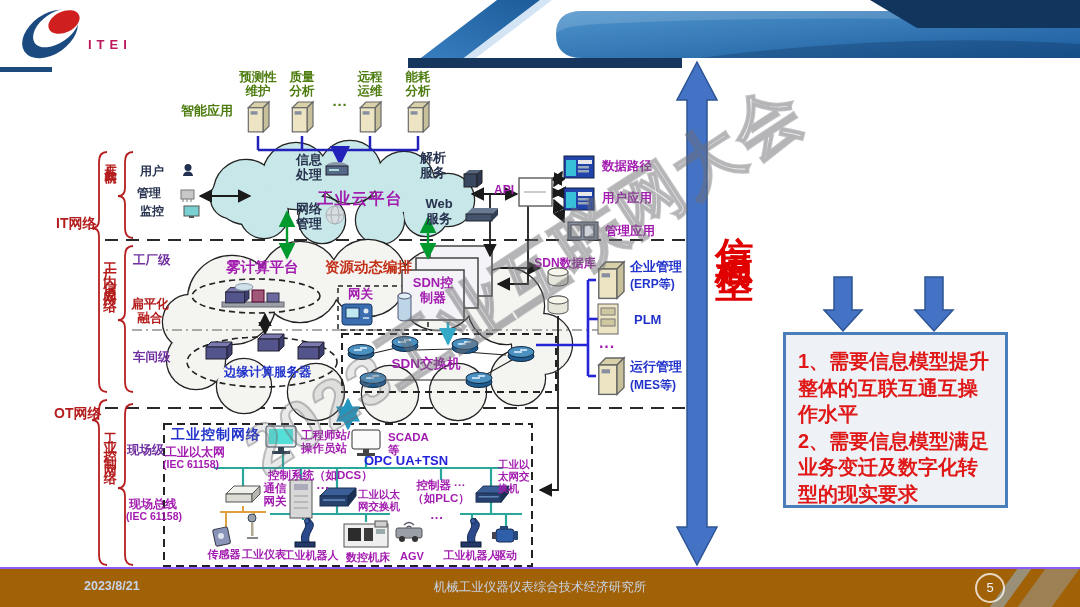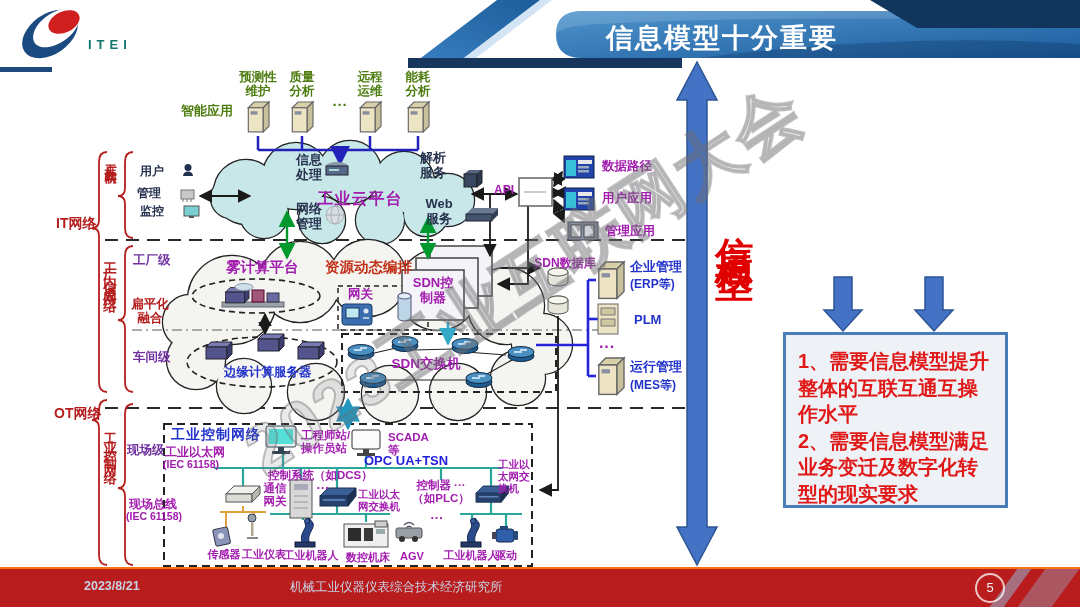--- a/index.html
+++ b/index.html
@@ -16,29 +16,29 @@
   .csky{color:#a21caf;}
   .corg{color:#c23018;}
   .copc{color:#2222dd;}
   .vert{writing-mode:vertical-lr;text-orientation:upright;}
   .pbox{position:absolute;background:#eef2f7;border:3px solid #4a7ebb;box-sizing:border-box;}
   .ptext{position:absolute;white-space:pre-line;font-weight:bold;color:#e01818;line-height:1.33;}
   .wm{position:absolute;left:195px;top:55px;width:660px;height:450px;display:flex;
       align-items:center;justify-content:center;pointer-events:none;z-index:9;}
   .wm span{transform:rotate(-33deg);font-size:68px;font-weight:bold;letter-spacing:2px;
       color:rgba(120,120,125,0.16);-webkit-text-stroke:2px rgba(110,110,115,0.42);white-space:nowrap;}
-  .footer{position:absolute;left:0;top:567px;width:1080px;height:40px;background:#b91c1c;
-      border-top:2px solid #f97316;box-sizing:border-box;z-index:10;overflow:hidden;}
+  .footer{position:absolute;left:0;top:567px;width:1080px;height:40px;background:#a16207;
+      border-top:2px solid #8b5cf6;box-sizing:border-box;z-index:10;overflow:hidden;}
   .fsw{position:absolute;top:-4px;height:50px;background:rgba(150,180,212,0.55);transform:skewX(-36deg);}
   .fcirc{position:absolute;left:975px;top:4px;width:26px;height:26px;border:2px solid rgba(255,255,255,0.75);
       border-radius:50%;color:#f0f4fa;font-size:13px;line-height:26px;text-align:center;}
   .fdate{position:absolute;left:84px;top:10px;font-size:12.5px;font-weight:bold;color:#c7d3e6;}
-  .forg{position:absolute;left:290px;top:10px;width:500px;text-align:left;font-size:12.5px;color:#c7d3e6;}
+  .forg{position:absolute;left:290px;top:10px;width:500px;text-align:center;font-size:12.5px;color:#c7d3e6;}
   .title{position:absolute;left:606px;top:20px;font-size:27px;font-weight:bold;color:#fff;letter-spacing:2px;z-index:6;}
-  .logoT{position:absolute;left:88px;top:37px;font-size:13px;font-weight:bold;color:#0f766e;letter-spacing:5px;z-index:6;}
+  .logoT{position:absolute;left:88px;top:37px;font-size:13px;font-weight:bold;color:#be185d;letter-spacing:5px;z-index:6;}
 </style>
 </head>
 <body>
 
 <div class="slide">
 
 <svg width="1080" height="607" viewBox="0 0 1080 607" style="position:absolute;left:0;top:0;z-index:1">
 <defs>
   <linearGradient id="gBan" x1="0" y1="0" x2="1" y2="1">
     <stop offset="0" stop-color="#4f94cc"></stop>
@@ -443,21 +443,20 @@
 <use href="#sensor" x="214" y="526"></use>
 <use href="#meter" x="246" y="514"></use>
 <use href="#robot" x="294" y="516"></use>
 <use href="#cncm" x="344" y="520"></use>
 <use href="#agvv" x="396" y="520"></use>
 <use href="#robot" x="460" y="516"></use>
 <use href="#motor" x="492" y="524"></use>
 </svg>
 
 <div class="logoT">ITEI</div>
-<div class="title">信息模型十分重要</div>
 
 <div class="lb cred" style="left:56px;top:216px;font-size:14px;z-index:3">IT网络</div>
 <div class="lb cred" style="left:54px;top:406px;font-size:14px;z-index:3">OT网络</div>
 <div class="lb cred vert" style="left:103px;top:155px;font-size:12px;letter-spacing:1.5px;z-index:3">工厂外互联网</div>
 <div class="lb cred vert" style="left:102px;top:252px;font-size:13.5px;letter-spacing:6px;z-index:3">工厂内信息网络</div>
 <div class="lb cred vert" style="left:102px;top:422px;font-size:13px;letter-spacing:8px;z-index:3">工业控制网络</div>
 <div class="lb cpur" style="left:133px;top:253px;font-size:12.5px;z-index:3">工厂级</div>
 <div class="lb cred" style="left:127px;top:297px;width:46px;font-size:12.5px;z-index:3">扁平化
 融合</div>
 <div class="lb cpur" style="left:133px;top:350px;font-size:12.5px;z-index:3">车间级</div>

